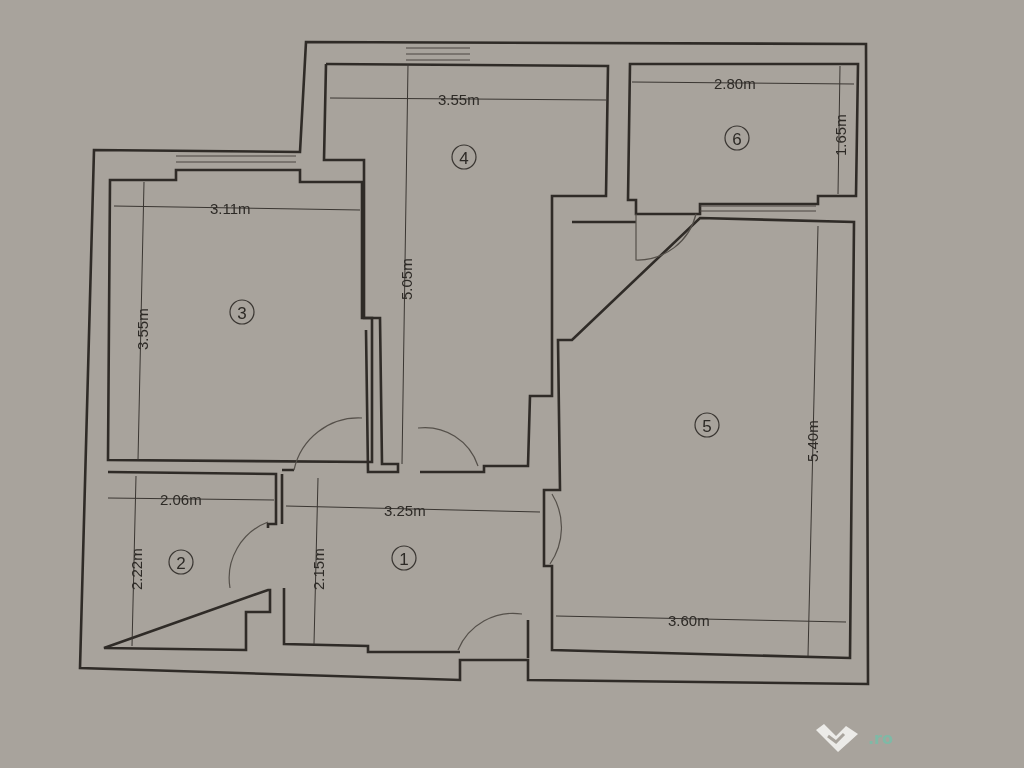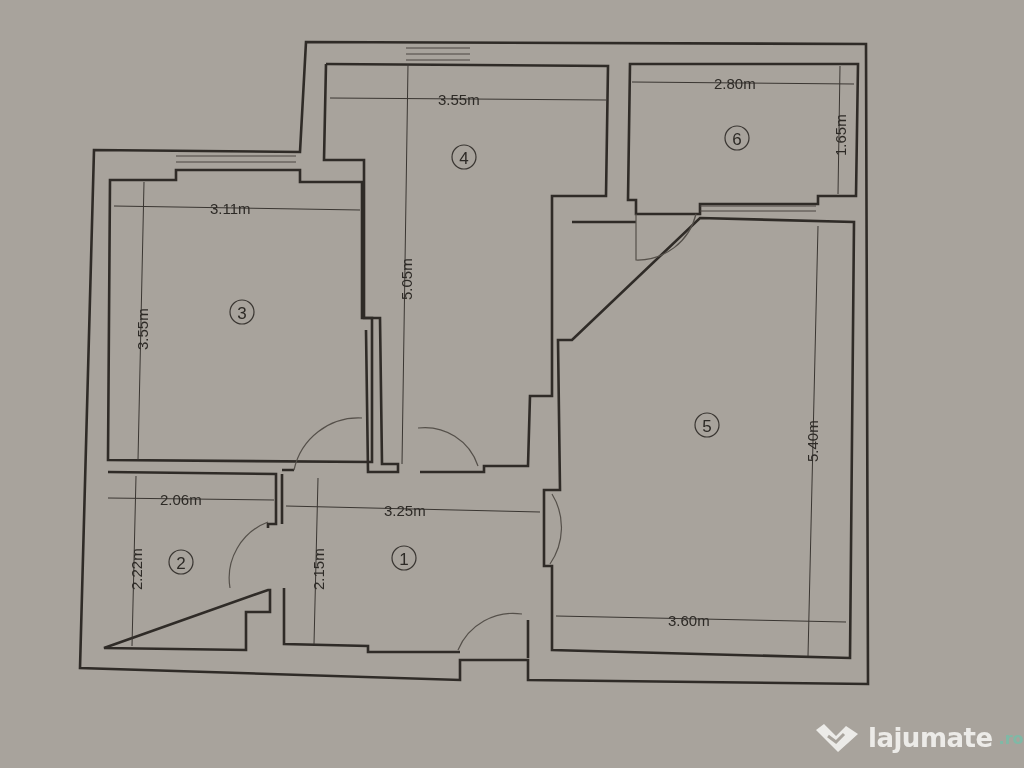--- a/index.html
+++ b/index.html
@@ -108,15 +108,14 @@
     <circle class="roomcircle" cx="737" cy="138" r="12"></circle>
     <text class="roomnum" x="737" y="139">6</text>
   </g>
 </svg>
 
 <div class="watermark">
   <svg width="48" height="32" viewBox="0 0 48 32">
     <path d="M2,8 L10,2 L22,14 L32,4 L44,12 L24,30 Z" fill="#ecebe8"></path>
     <path d="M14,14 L22,20 L30,12" fill="none" stroke="#a8a39c" stroke-width="3"></path>
   </svg>
-  <span class="wm-text">lajumate</span>
     <span class="wm-tld">.ro</span>
 </div>
 
 </body></html>

